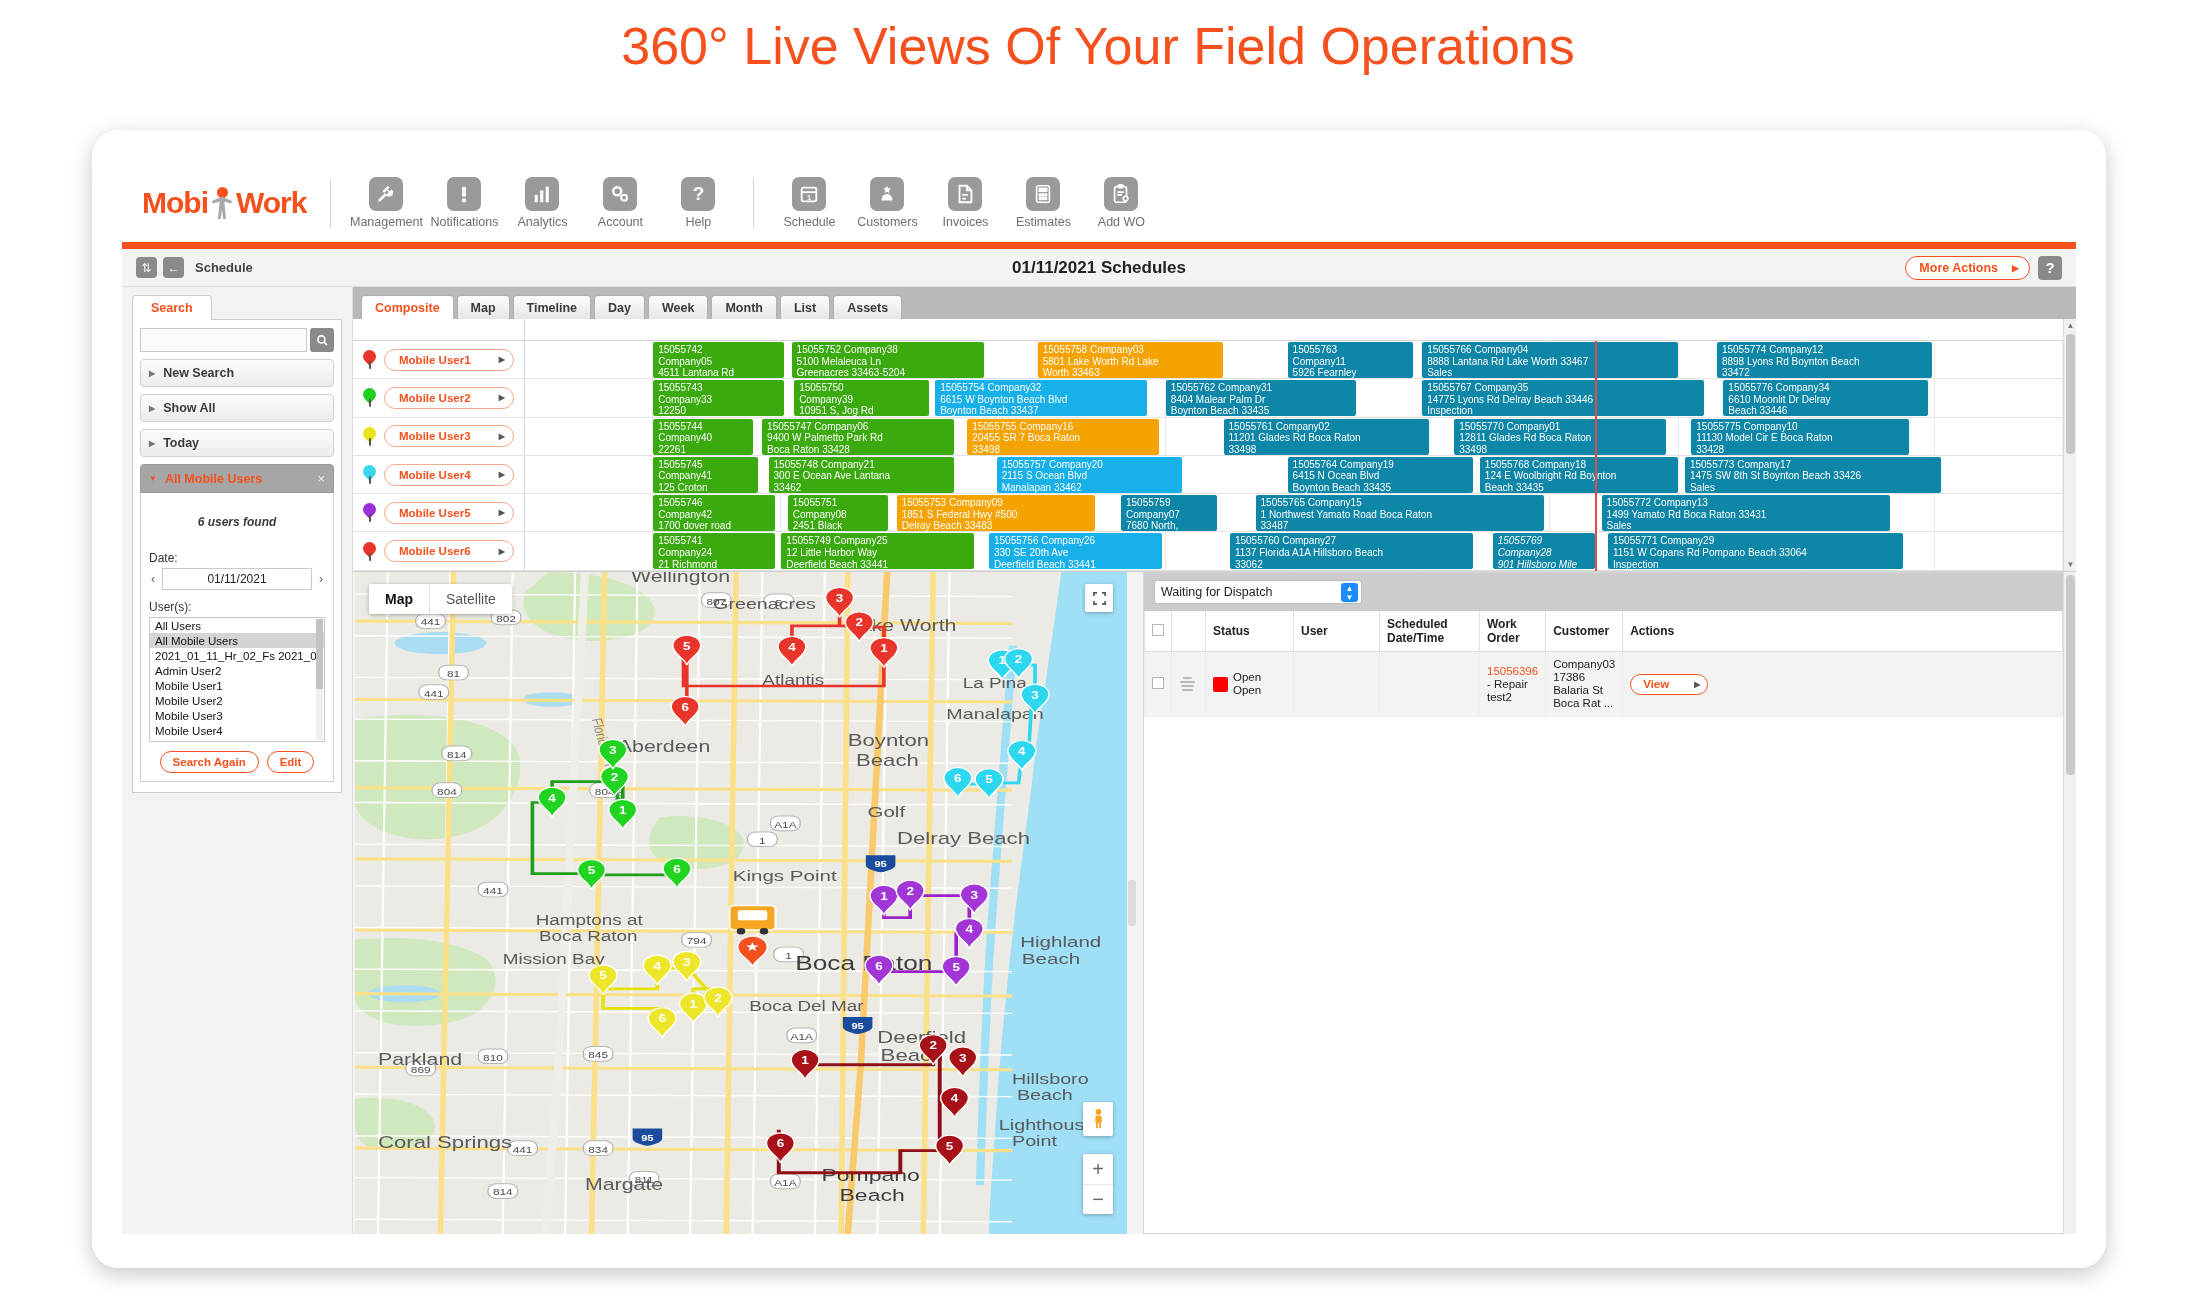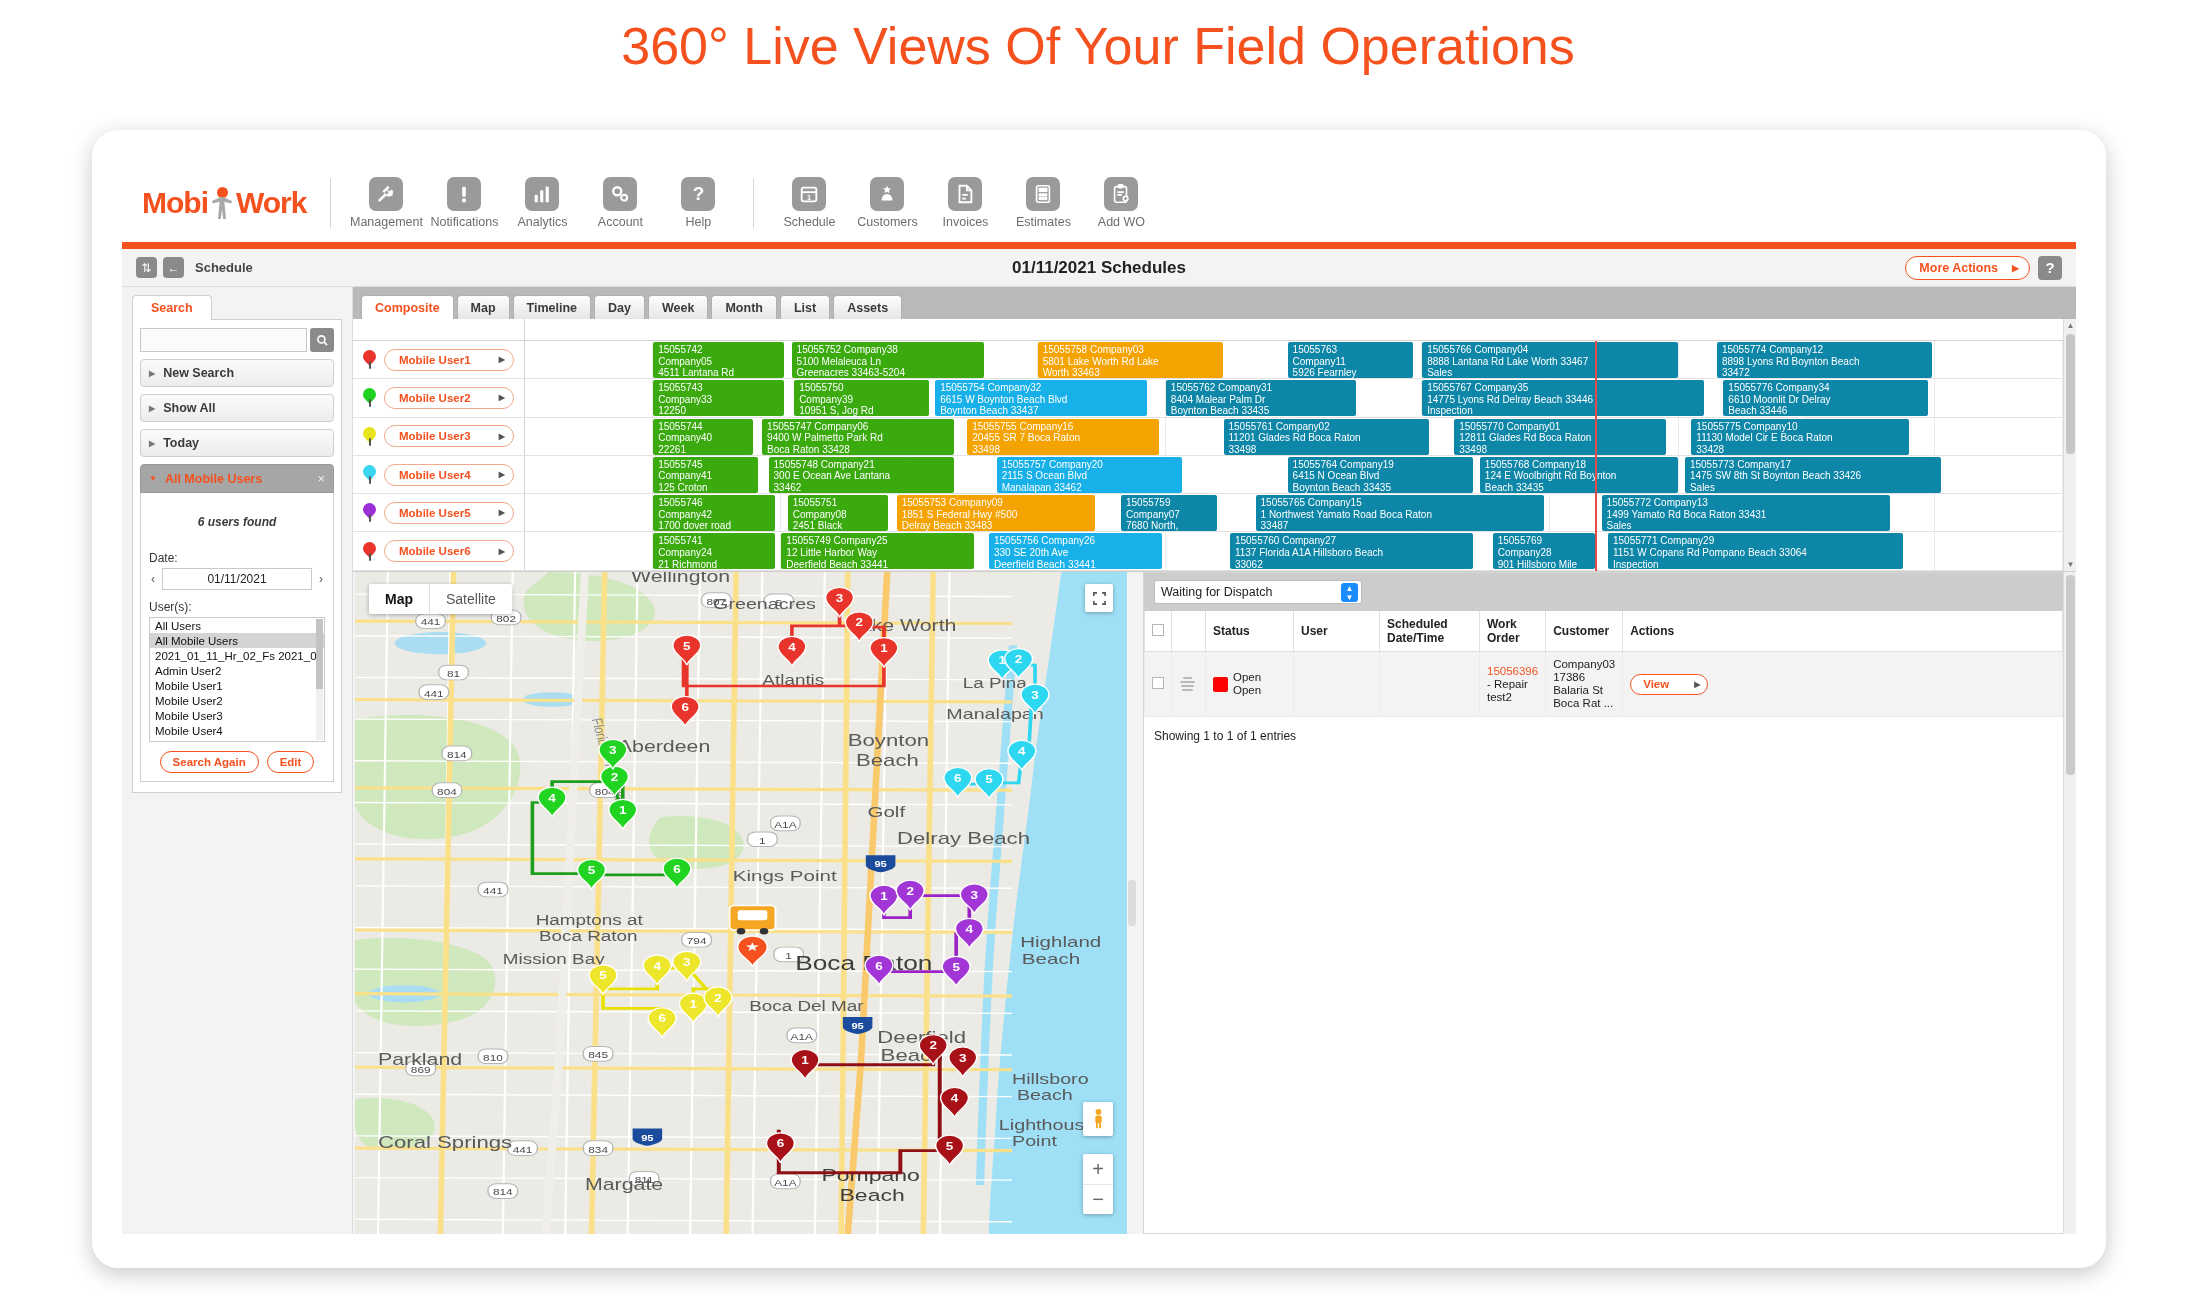--- a/index.html
+++ b/index.html
@@ -962,21 +962,21 @@
                     <div class="evt" style="background: rgb(23, 176, 232); left: 30.1667%; width: 11.25%;">
                       <div>15055756 Company26</div>
                       <div>330 SE 20th Ave</div>
                       <div>Deerfield Beach 33441</div>
                     </div>
                     <div class="evt" style="background: rgb(13, 134, 168); left: 45.8333%; width: 15.8333%;">
                       <div>15055760 Company27</div>
                       <div>1137 Florida A1A Hillsboro Beach</div>
                       <div>33062</div>
                     </div>
-                    <div class="evt" style="background: rgb(13, 134, 168); left: 62.9167%; width: 6.66667%;">
+                    <div class="evt" style="background: rgb(13, 134, 168); left: 62.9167%; width: 6.66667%; font-style: italic;">
                       <div>15055769</div>
                       <div>Company28</div>
                       <div>901 Hillsboro Mile</div>
                     </div>
                     <div class="evt" style="background: rgb(13, 134, 168); left: 70.4167%; width: 19.1667%;">
                       <div>15055771 Company29</div>
                       <div>1151 W Copans Rd Pompano Beach 33064</div>
                       <div>Inspection</div>
                     </div>
                   </div>
@@ -1414,21 +1414,20 @@
                 <td>Company03 17386 Balaria St Boca Rat ...</td>
                 <td>
                   <div class="view-btn">
                     <span>View</span>
                     <span class="caret">▶</span>
                   </div>
                 </td>
               </tr>
             </tbody>
           </table>
-          <div class="showing">Showing 1 to 1 of 1 entries</div>
         </div>
         <div class="disp-scrollbar">
               <div class="thumb"></div>
             </div>
       </div>
 
     </div>
   </div>
 </div>
 </div>

